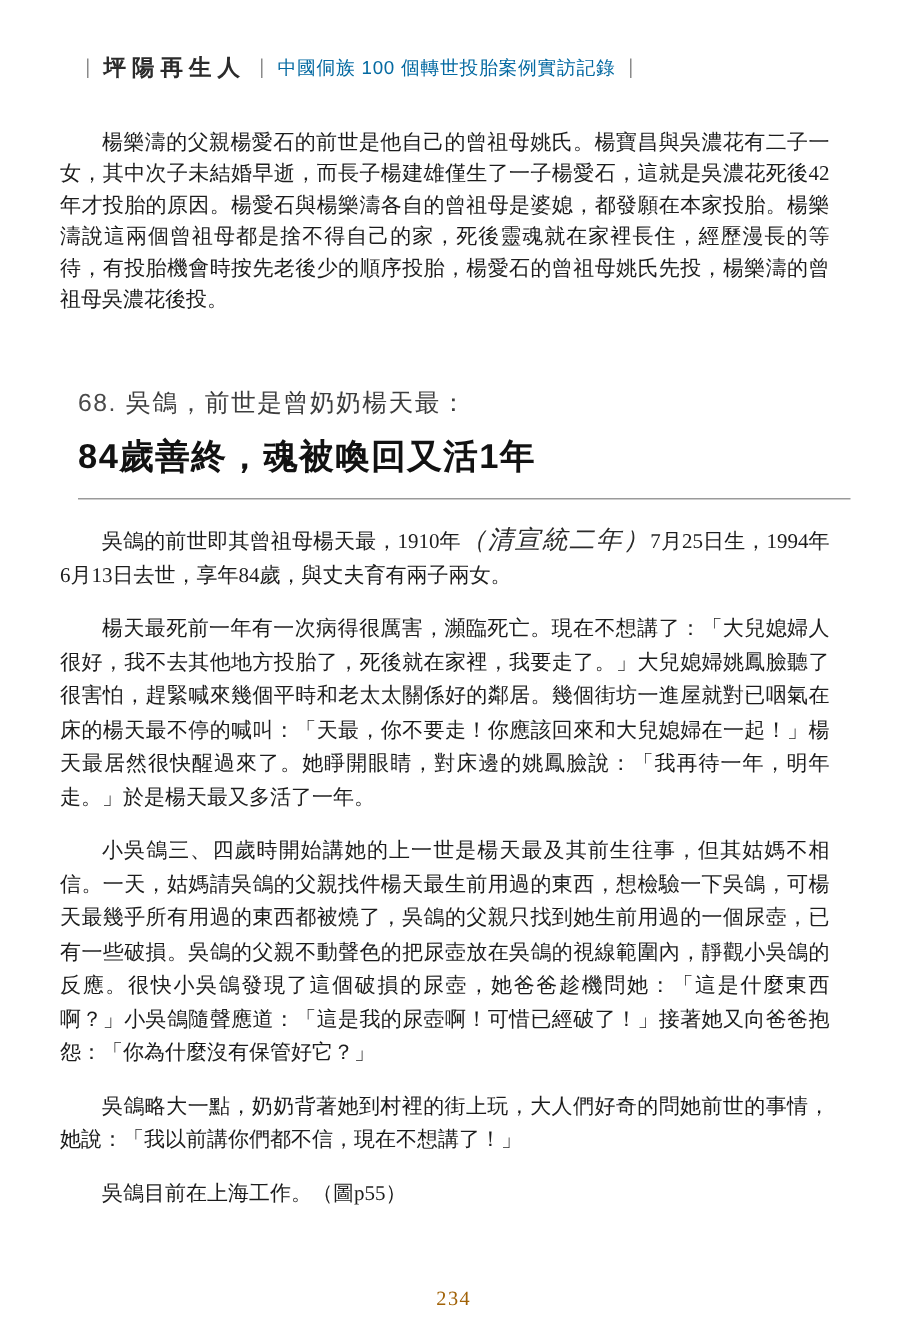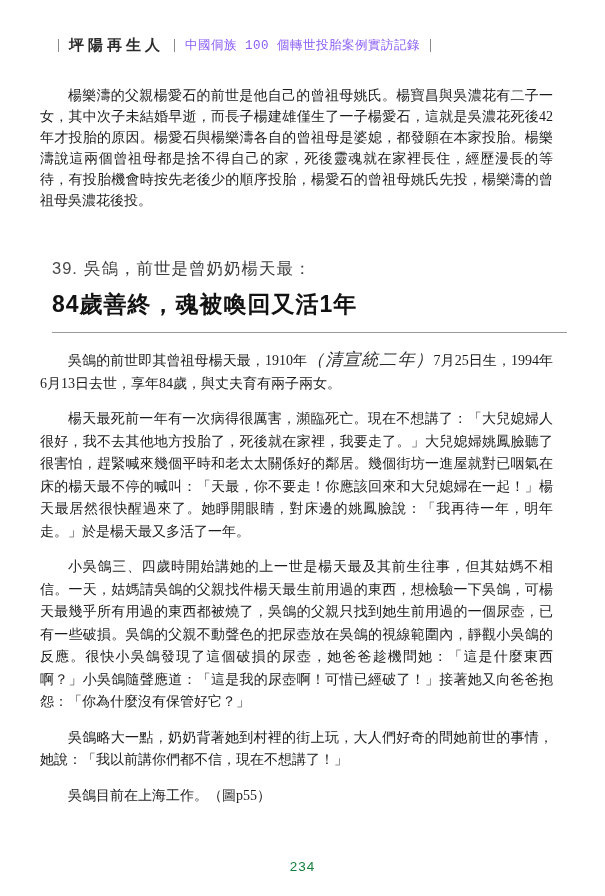--- a/index.html
+++ b/index.html
@@ -30,23 +30,23 @@
     margin: 0 10px;
   }
   .rh-series {
     font-family: "Liberation Serif", "DejaVu Serif", serif;
     font-size: 15px;
     font-weight: bold;
     letter-spacing: 4px;
     color: #2b2b2b;
   }
   .rh-sub {
-    font-family: Liberation Mono, monospace;
+    font-family: Liberation Sans, sans-serif;
     font-size: 12.5px;
-    color: #8b5cf6;
+    color: #0369a1;
     letter-spacing: 0.5px;
   }
   
   .intro {
     margin-top: 31px;
     font-size: 14px;
     line-height: 21px;
     text-align: justify;
     text-indent: 2em;
     color: #1c1c1c;
@@ -89,44 +89,44 @@
     font-size: 17px;
     letter-spacing: 1px;
     color: #2a2a2a;
   }
   
   .page-number {
     position: absolute;
     left: 0; right: 0;
     bottom: 22px;
     text-align: center;
-    font-family: Liberation Sans, sans-serif;
+    font-family: Liberation Serif, serif;
     font-size: 13.5px;
-    color: #15803d;
+    color: #a16207;
     letter-spacing: 1px;
   }
 </style>
 </head>
 <body>
 
 <div class="page">
 
   <div class="running-header">
     <span class="rh-bar"></span>
     <span class="rh-series">坪陽再生人</span>
     <span class="rh-bar"></span>
     <span class="rh-sub">中國侗族 100 個轉世投胎案例實訪記錄</span>
     <span class="rh-bar"></span>
   </div>
 
   <p class="intro">楊樂濤的父親楊愛石的前世是他自己的曾祖母姚氏。楊寶昌與吳濃花有二子一女，其中次子未結婚早逝，而長子楊建雄僅生了一子楊愛石，這就是吳濃花死後42年才投胎的原因。楊愛石與楊樂濤各自的曾祖母是婆媳，都發願在本家投胎。楊樂濤說這兩個曾祖母都是捨不得自己的家，死後靈魂就在家裡長住，經歷漫長的等待，有投胎機會時按先老後少的順序投胎，楊愛石的曾祖母姚氏先投，楊樂濤的曾祖母吳濃花後投。</p>
 
   <div class="chapter-head">
     <div class="chapter-title-line">
-      <span class="chapter-no">39.</span><span>吳鴿，前世是曾奶奶楊天最：</span>
+      <span class="chapter-no">68.</span><span>吳鴿，前世是曾奶奶楊天最：</span>
     </div>
     <div class="chapter-subtitle">84歲善終，魂被喚回又活1年</div>
   </div>
 
   <hr class="rule">
 
   <div class="chapter-body">
     <p><span>吳鴿的前世即其曾祖母楊天最，1910年</span><span class="kai">（清宣統二年）</span><span>7月25日生，1994年6月13日去世，享年84歲，與丈夫育有兩子兩女。</span></p>
     <p>楊天最死前一年有一次病得很厲害，瀕臨死亡。現在不想講了：「大兒媳婦人很好，我不去其他地方投胎了，死後就在家裡，我要走了。」大兒媳婦姚鳳臉聽了很害怕，趕緊喊來幾個平時和老太太關係好的鄰居。幾個街坊一進屋就對已咽氣在床的楊天最不停的喊叫：「天最，你不要走！你應該回來和大兒媳婦在一起！」楊天最居然很快醒過來了。她睜開眼睛，對床邊的姚鳳臉說：「我再待一年，明年走。」於是楊天最又多活了一年。</p>
     <p>小吳鴿三、四歲時開始講她的上一世是楊天最及其前生往事，但其姑媽不相信。一天，姑媽請吳鴿的父親找件楊天最生前用過的東西，想檢驗一下吳鴿，可楊天最幾乎所有用過的東西都被燒了，吳鴿的父親只找到她生前用過的一個尿壺，已有一些破損。吳鴿的父親不動聲色的把尿壺放在吳鴿的視線範圍內，靜觀小吳鴿的反應。很快小吳鴿發現了這個破損的尿壺，她爸爸趁機問她：「這是什麼東西啊？」小吳鴿隨聲應道：「這是我的尿壺啊！可惜已經破了！」接著她又向爸爸抱怨：「你為什麼沒有保管好它？」</p>

